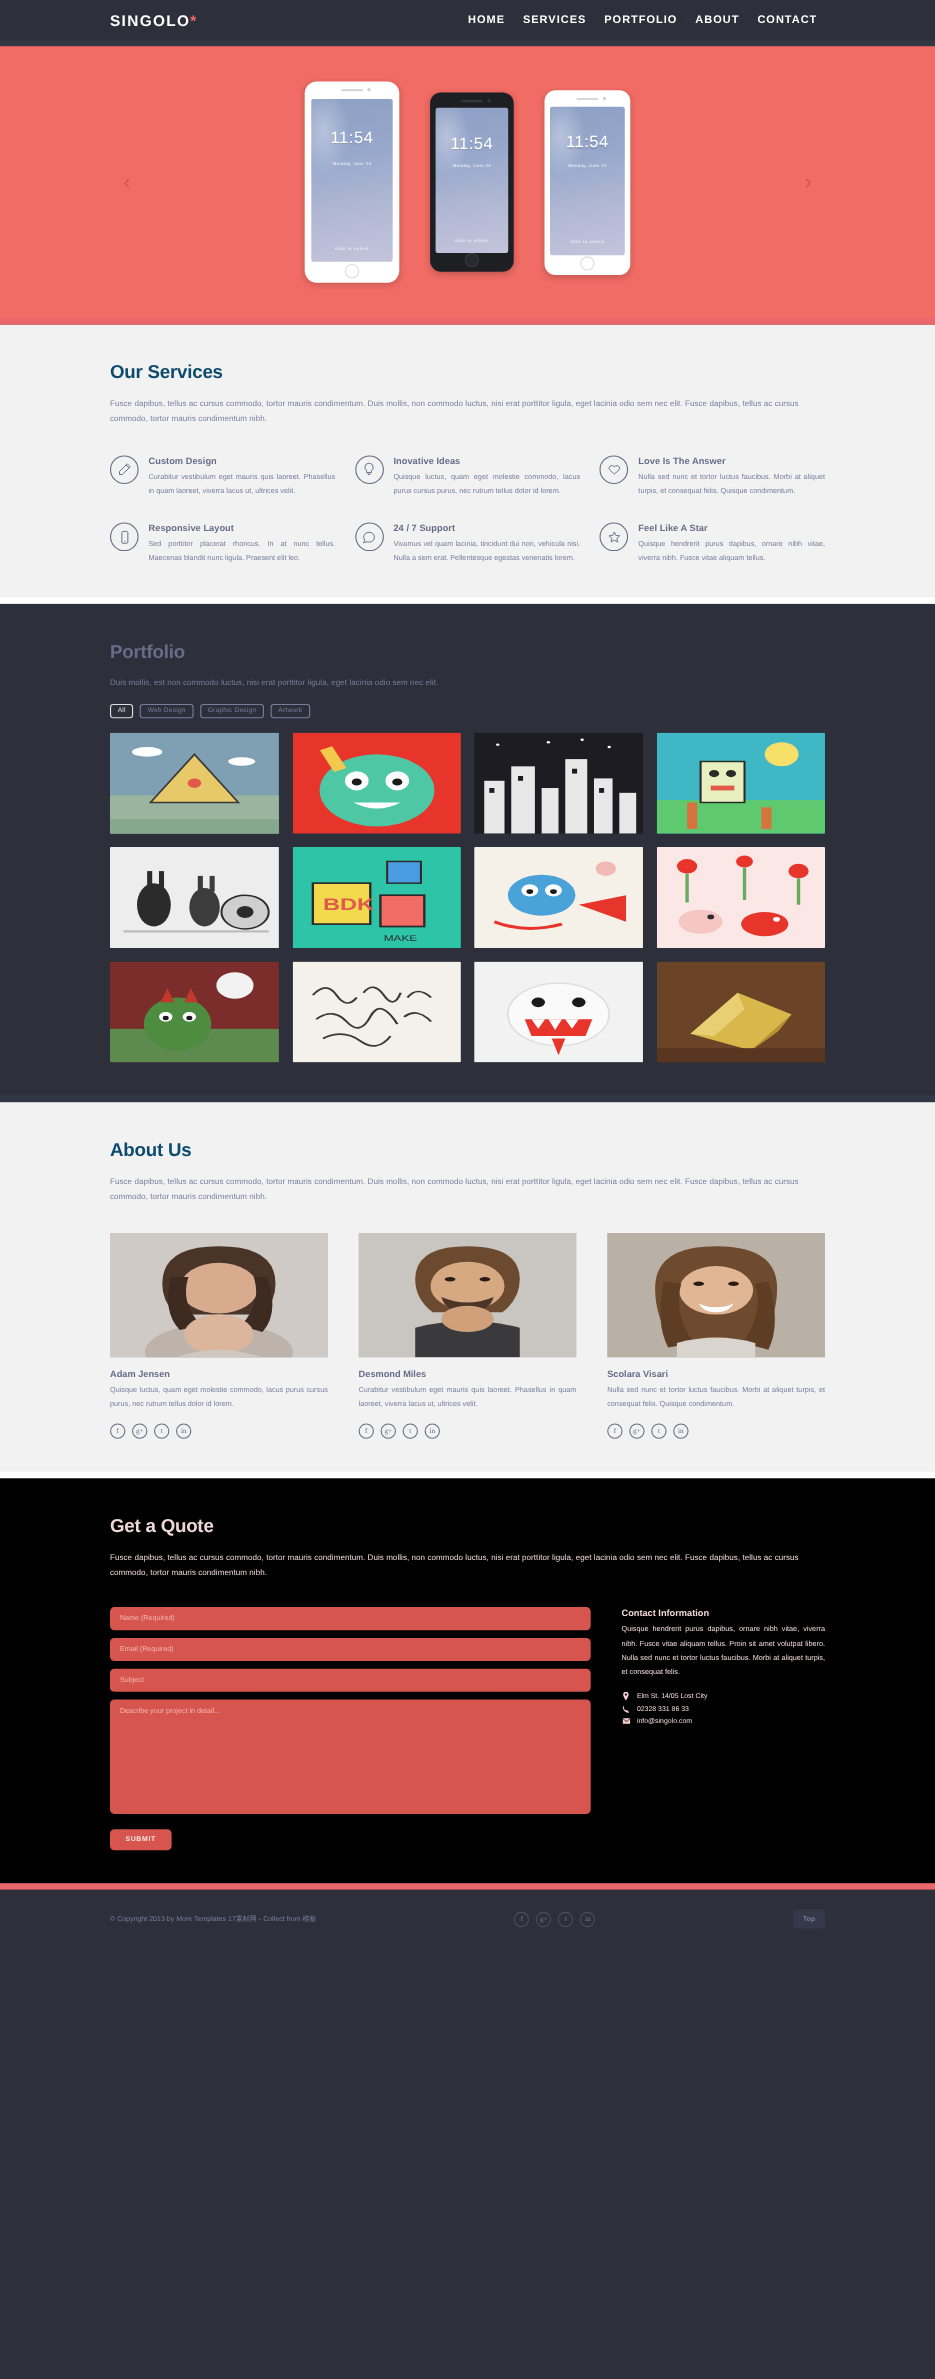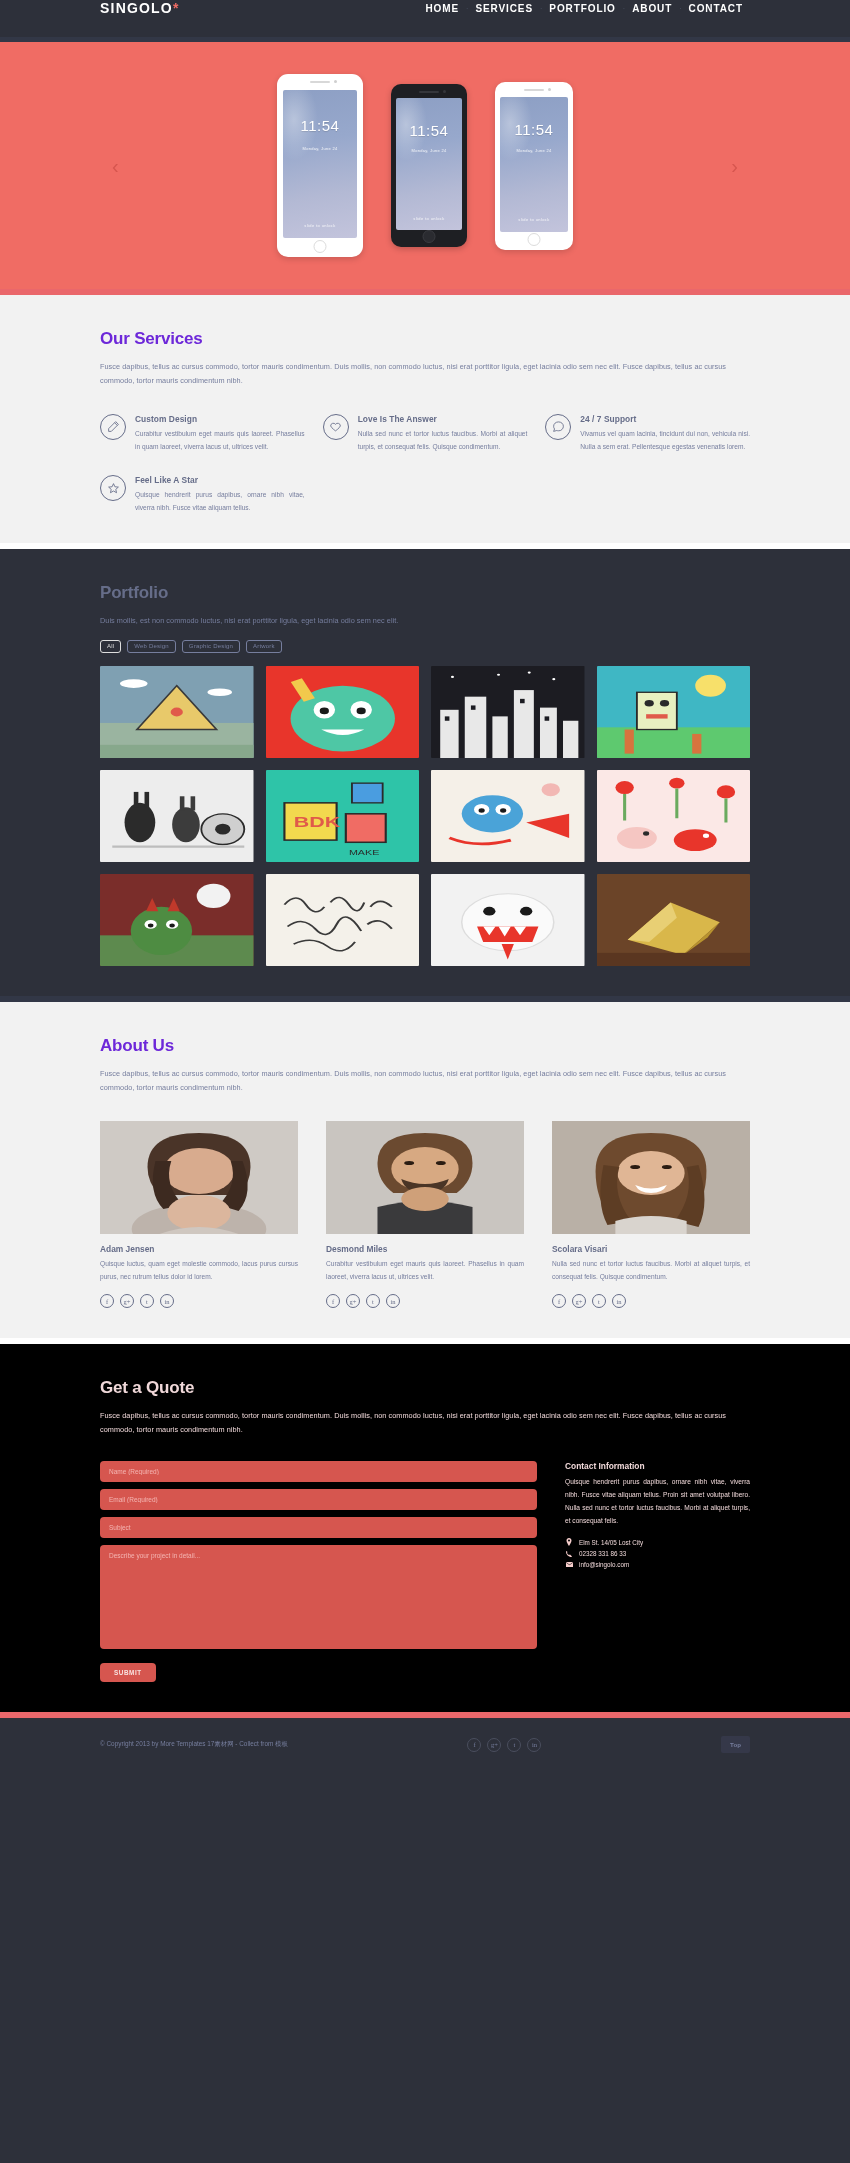--- a/index.html
+++ b/index.html
@@ -12,21 +12,21 @@
   }
   .wrap { width: 850px; margin: 0 auto; }
   .container { width: 650px; margin: 0 auto; }
 
   
   .header {
     background: #2d303a;
     border-bottom: 5px solid #323746;
     height: 42px;
     display: flex;
-    align-items: flex-start;
+    align-items: center;
   }
   .header-inner { width: 650px; margin: 0 auto; display: flex; align-items: center; justify-content: space-between; }
   .logo { font-size: 14px; font-weight: bold; letter-spacing: 1.2px; color: #fff; }
   .logo .dot { color: #f06c64; }
   .nav { display: flex; align-items: center; }
   .nav a {
     color: #fff; text-decoration: none; font-size: 10px; letter-spacing: .9px;
     font-weight: bold; padding: 0 7px; text-transform: uppercase;
   }
   .nav .sep { color: #494e62; font-size: 7px; }
@@ -80,21 +80,21 @@
   .speaker.dark { background:#35363b; }
   .cam { position:absolute; top:6px; left:50%; margin-left:14px; width:3px; height:3px;
     background:#cfcfcf; border-radius:50%; }
   .cam.dark { background:#35363b; }
   .home-btn { position:absolute; bottom:4px; left:50%; transform:translateX(-50%);
     width:13px; height:13px; border:1px solid #dcdcdc; border-radius:50%; }
   .home-btn.dark { border-color:#3a3b40; background:#2a2b30; }
 
   
   .services { background: #f2f2f2; border-bottom: 6px solid #ffffff; padding: 34px 0 28px; }
-  .sec-title { font-size: 17px; font-weight: bold; color: #6d28d9; letter-spacing: -.2px; }
+  .sec-title { font-size: 17px; font-weight: bold; color: #0c4a6e; letter-spacing: -.2px; }
   .sec-sub {
     font-size: 7.3px; color: #767e9e; line-height: 1.9; margin-top: 11px; letter-spacing: .05px;
   }
   .svc-grid { display: grid; grid-template-columns: repeat(3, 1fr); gap: 22px 18px; margin-top: 26px; }
   .svc { display: flex; gap: 9px; }
   .svc-ico {
     width: 26px; height: 26px; min-width: 26px; border: 1px solid #666d89; border-radius: 50%;
     display: flex; align-items: center; justify-content: center; color: #666d89;
   }
   .svc-ico svg { display:block; }
@@ -246,33 +246,58 @@
                 <path d="M16 3l5 5L8 21H3v-5L16 3z"></path>
                 <path d="M14 5l5 5"></path>
               </svg>
           </div>
           <div>
             <h3>Custom Design</h3>
             <p>Curabitur vestibulum eget mauris quis laoreet. Phasellus in quam laoreet, viverra lacus ut, ultrices velit.</p>
           </div>
         </div>
 
+        <div class="svc">
+          <div class="svc-ico">
+            <svg width="13" height="13" viewBox="0 0 24 24" fill="none" stroke="currentColor" stroke-width="1.6">
+                <path d="M9 18h6"></path>
+                <path d="M10 21h4"></path>
+                <path d="M12 2a7 7 0 00-4 12.7V18h8v-3.3A7 7 0 0012 2z"></path>
+              </svg>
+          </div>
+          <div>
+            <h3>Inovative Ideas</h3>
+            <p>Quisque luctus, quam eget molestie commodo, lacus purus cursus purus, nec rutrum tellus dolor id lorem.</p>
+          </div>
+        </div>
 
         <div class="svc">
           <div class="svc-ico">
             <svg width="13" height="13" viewBox="0 0 24 24" fill="none" stroke="currentColor" stroke-width="1.6">
                 <path d="M12 20s-7-4.6-9-9a5 5 0 019-3 5 5 0 019 3c-2 4.4-9 9-9 9z"></path>
               </svg>
           </div>
           <div>
             <h3>Love Is The Answer</h3>
             <p>Nulla sed nunc et tortor luctus faucibus. Morbi at aliquet turpis, et consequat felis. Quisque condimentum.</p>
           </div>
         </div>
 
+        <div class="svc">
+          <div class="svc-ico">
+            <svg width="13" height="13" viewBox="0 0 24 24" fill="none" stroke="currentColor" stroke-width="1.6">
+                <rect x="7" y="2" width="10" height="20" rx="2"></rect>
+                <path d="M11 18.5h2"></path>
+              </svg>
+          </div>
+          <div>
+            <h3>Responsive Layout</h3>
+            <p>Sed porttitor placerat rhoncus. In at nunc tellus. Maecenas blandit nunc ligula. Praesent elit leo.</p>
+          </div>
+        </div>
 
         <div class="svc">
           <div class="svc-ico">
             <svg width="13" height="13" viewBox="0 0 24 24" fill="none" stroke="currentColor" stroke-width="1.6">
                 <path d="M21 11.5a8.4 8.4 0 01-9 8.4 9.6 9.6 0 01-3.2-.5L3 21l1.7-4.4A8 8 0 013 11.5C3 7 7 3.5 12 3.5s9 3.5 9 8z"></path>
               </svg>
           </div>
           <div>
             <h3>24 / 7 Support</h3>
             <p>Vivamus vel quam lacinia, tincidunt dui non, vehicula nisi. Nulla a sem erat. Pellentesque egestas venenatis lorem.</p>

